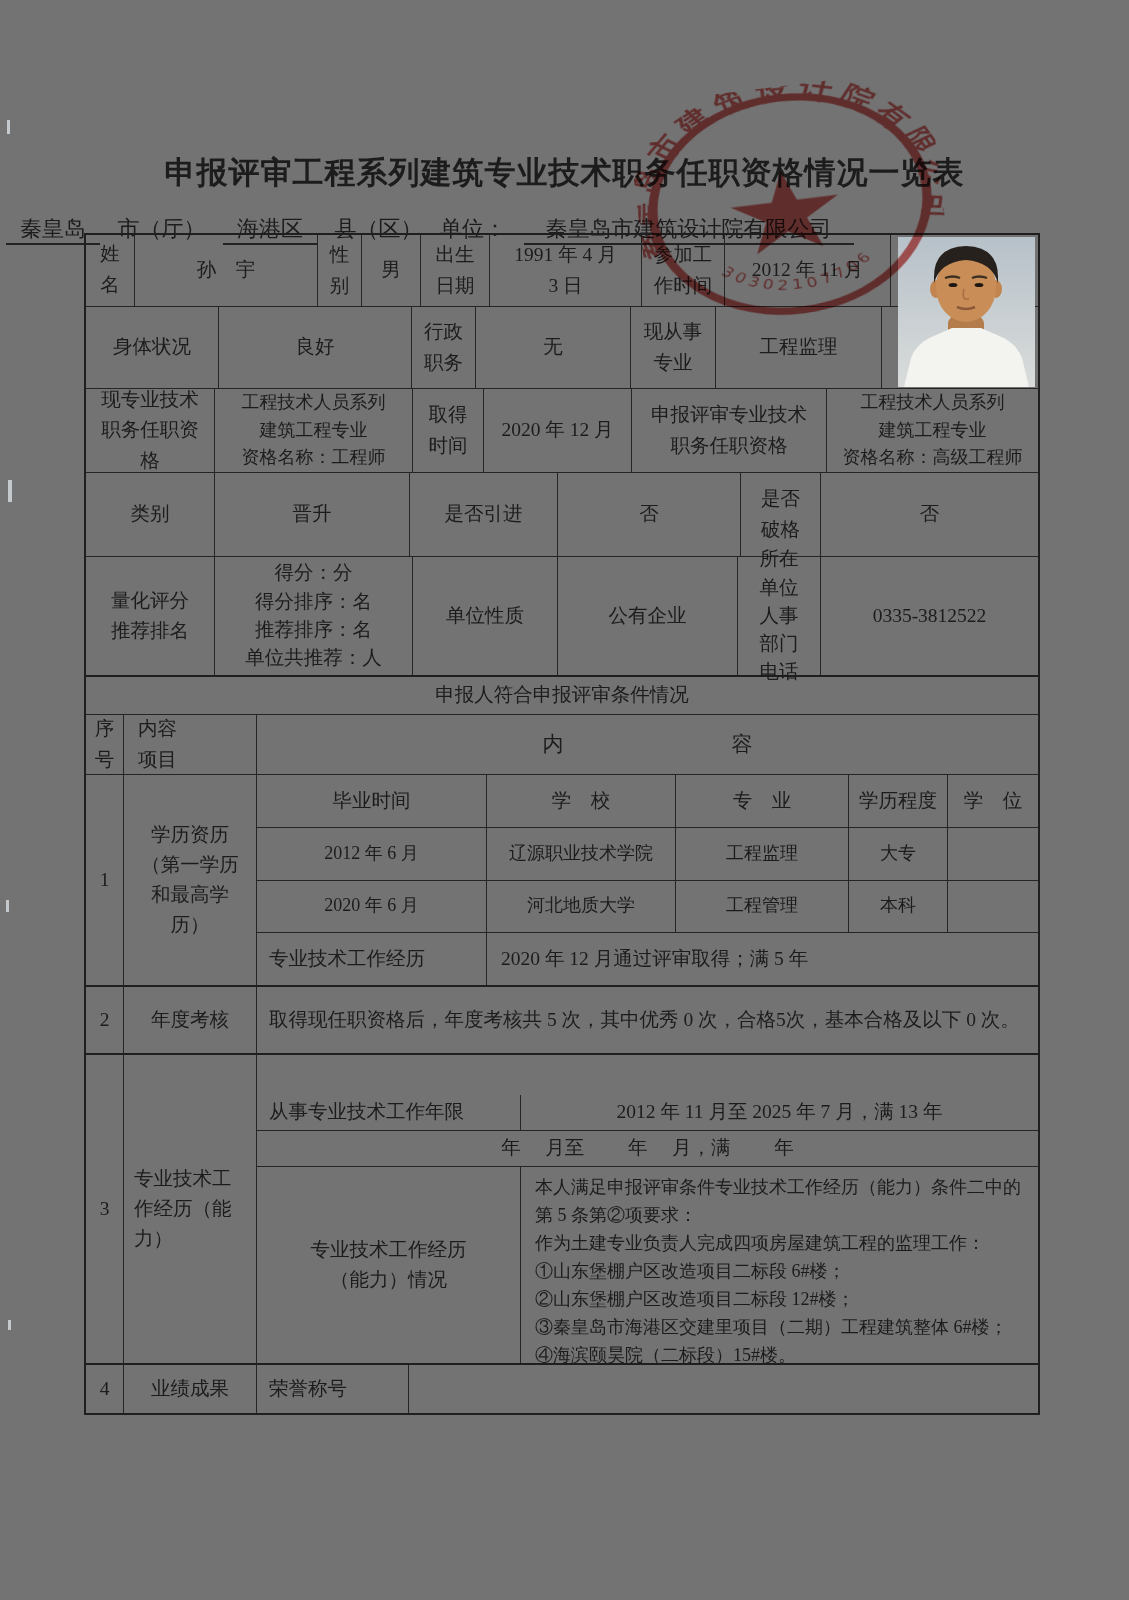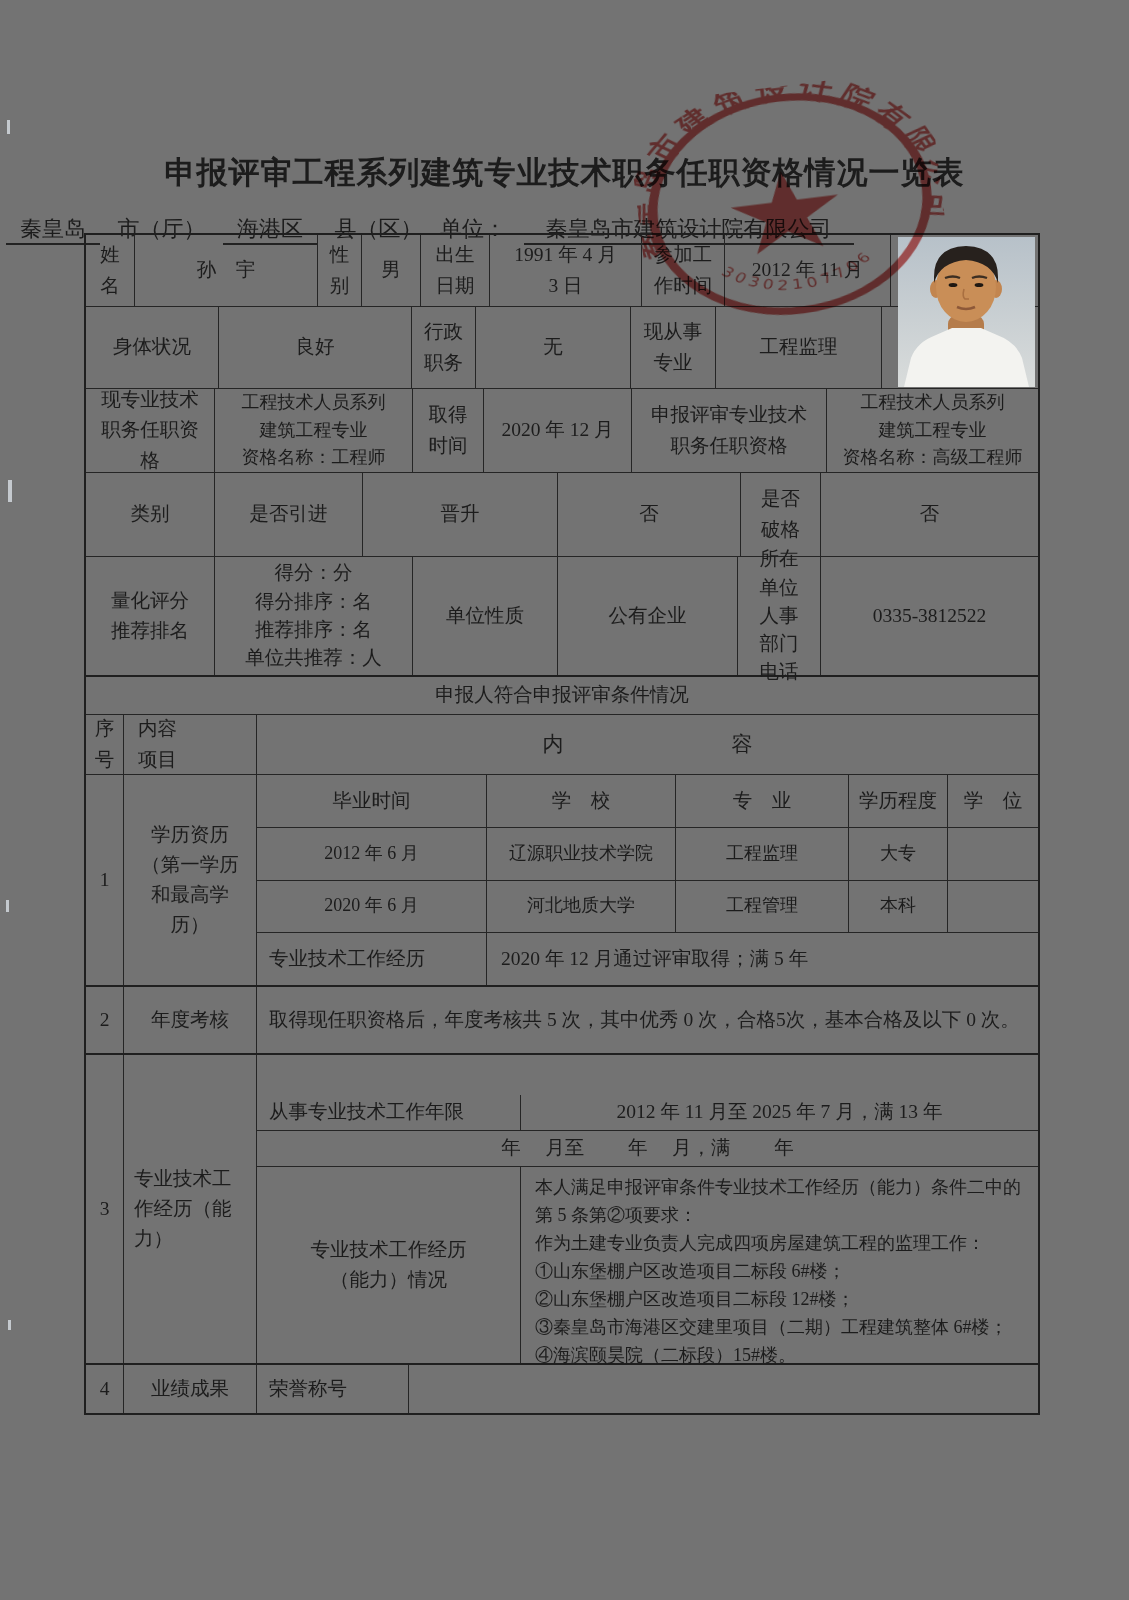--- a/index.html
+++ b/index.html
@@ -47,21 +47,21 @@
     <span>市（厅）</span>
     <span class="u">海港区</span>
     <span>县（区）</span>
     <span>单位：</span>
     <span class="u u-wide">秦皇岛市建筑设计院有限公司</span>
   </div>
 
   <div class="tbl">
 
     <div class="row" style="height:72px;">
-      <div class="c" style="width:40px;padding:2px 24px;">姓名</div>
+      <div class="c" style="width:40px;padding:2px 24px;font-family:Liberation Mono, monospace;">姓名</div>
       <div class="c" style="width:183px;">孙　宇</div>
       <div class="c" style="width:44px;padding:2px 12px;">性别</div>
       <div class="c" style="width:59px;">男</div>
       <div class="c" style="width:69px;padding:2px 14px;">出生日期</div>
       <div class="c" style="width:152px;">
         <div>1991 年 4 月</div>
         <div>3 日</div>
       </div>
       <div class="c" style="width:83px;padding:2px 3px;">参加工作时间</div>
       <div class="c" style="width:166px;">2012 年 11 月</div>
@@ -114,22 +114,22 @@
       <div class="c" style="width:195px;padding:2px 14px;">申报评审专业技术职务任职资格</div>
       <div class="c small last">
         <div>工程技术人员系列</div>
         <div>建筑工程专业</div>
         <div>资格名称：高级工程师</div>
       </div>
     </div>
 
     <div class="row" style="height:84px;">
       <div class="c" style="width:129px;">类别</div>
+      <div class="c" style="width:195px;">晋升</div>
       <div class="c" style="width:148px;">是否引进</div>
-      <div class="c" style="width:195px;">晋升</div>
       <div class="c" style="width:183px;">否</div>
       <div class="c" style="width:80px;padding:2px 11px;">是否破格</div>
       <div class="c last">否</div>
     </div>
 
     <div class="row thick" style="height:120px;">
       <div class="c" style="width:129px;">
         <div>量化评分</div>
         <div>推荐排名</div>
       </div>

